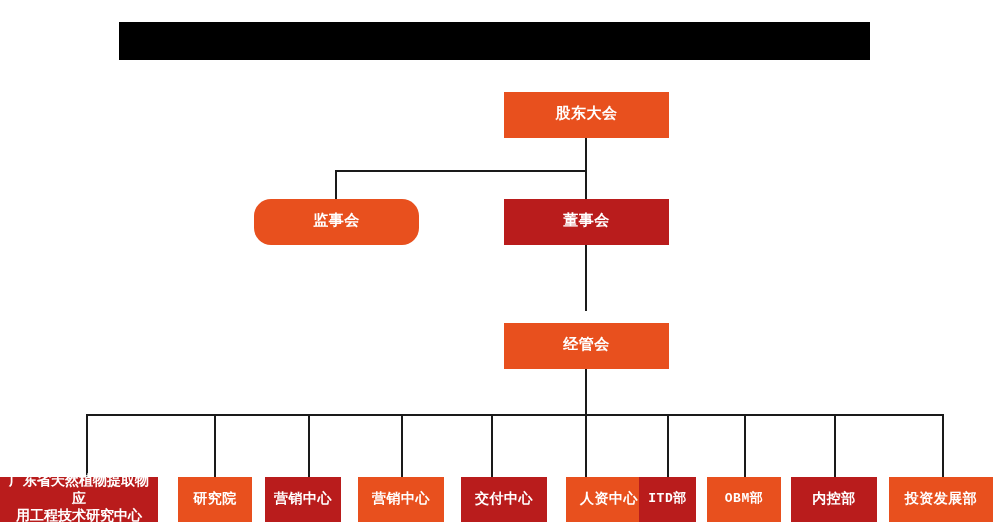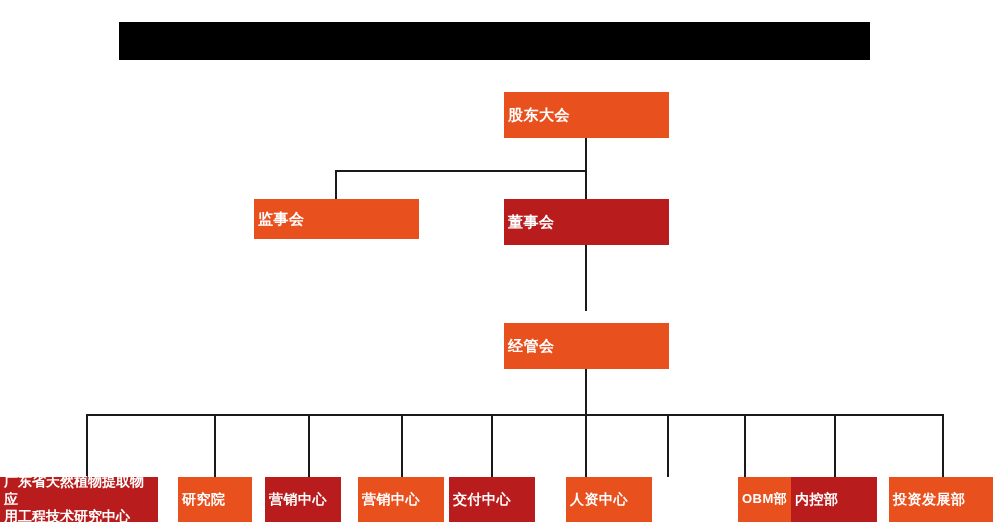--- a/index.html
+++ b/index.html
@@ -23,25 +23,27 @@
     position: absolute;
     background: #000000;
   }
 
   
   .node {
     position: absolute;
     display: flex;
     align-items: center;
     justify-content: center;
+    text-align: center;
     color: #ffffff;
     box-sizing: border-box;
     line-height: 1.25;
     letter-spacing: 0.5px;
     font-weight: 700;
+    font-family: Liberation Mono, monospace;
   }
   .node.primary   { background: #E8501E; }
   .node.secondary { background: #b91c1c; }
 
   .node-label {
     display: block;
     width: 100%;
     padding: 0 4px;
     box-sizing: border-box;
     white-space: pre-line;
@@ -89,21 +91,21 @@
   <div class="conn conn-v" style="left:585px; top:414px; width:2px; height:63px;"></div>
   <div class="conn conn-v" style="left:667px; top:414px; width:2px; height:63px;"></div>
   <div class="conn conn-v" style="left:744px; top:414px; width:2px; height:63px;"></div>
   <div class="conn conn-v" style="left:834px; top:414px; width:2px; height:63px;"></div>
   <div class="conn conn-v" style="left:942px; top:414px; width:2px; height:63px;"></div>
 
   <div class="node primary size-lg" style="left:504px; top:92px; width:165px; height:46px;">
     <span class="node-label">股东大会</span>
   </div>
 
-  <div class="node primary size-lg" style="left:254px; top:199px; width:165px; height:40px;">
+  <div class="node primary size-lg" style="left:254px; top:199px; width:165px; height:46px;border-radius:17px;">
     <span class="node-label">监事会</span>
   </div>
 
   <div class="node secondary size-lg" style="left:504px; top:199px; width:165px; height:46px;">
     <span class="node-label">董事会</span>
   </div>
 
   <div class="node primary size-lg" style="left:504px; top:311px; width:165px; height:46px;margin-top:12px;">
     <span class="node-label">经管会</span>
   </div>
@@ -118,30 +120,33 @@
   </div>
 
   <div class="node secondary size-md" style="left:265px; top:477px; width:76px; height:45px;">
     <span class="node-label">营销中心</span>
   </div>
 
   <div class="node primary size-md" style="left:358px; top:477px; width:86px; height:45px;">
     <span class="node-label">营销中心</span>
   </div>
 
-  <div class="node secondary size-md" style="left:449px; top:477px; width:86px; height:45px;">
+  <div class="node secondary size-md" style="left:461px; top:477px; width:86px; height:45px;">
     <span class="node-label">交付中心</span>
   </div>
 
   <div class="node primary size-md" style="left:566px; top:477px; width:86px; height:45px;">
     <span class="node-label">人资中心</span>
   </div>
 
+  <div class="node secondary size-sm" style="left:639px; top:477px; width:57px; height:45px;">
+    <span class="node-label">ITD部</span>
+  </div>
 
-  <div class="node primary size-sm" style="left:707px; top:477px; width:74px; height:45px;margin-left:31px;">
+  <div class="node primary size-sm" style="left:707px; top:477px; width:74px; height:45px;">
     <span class="node-label">OBM部</span>
   </div>
 
   <div class="node secondary size-md" style="left:791px; top:477px; width:86px; height:45px;">
     <span class="node-label">内控部</span>
   </div>
 
   <div class="node primary size-md" style="left:889px; top:477px; width:104px; height:45px;">
     <span class="node-label">投资发展部</span>
   </div>

